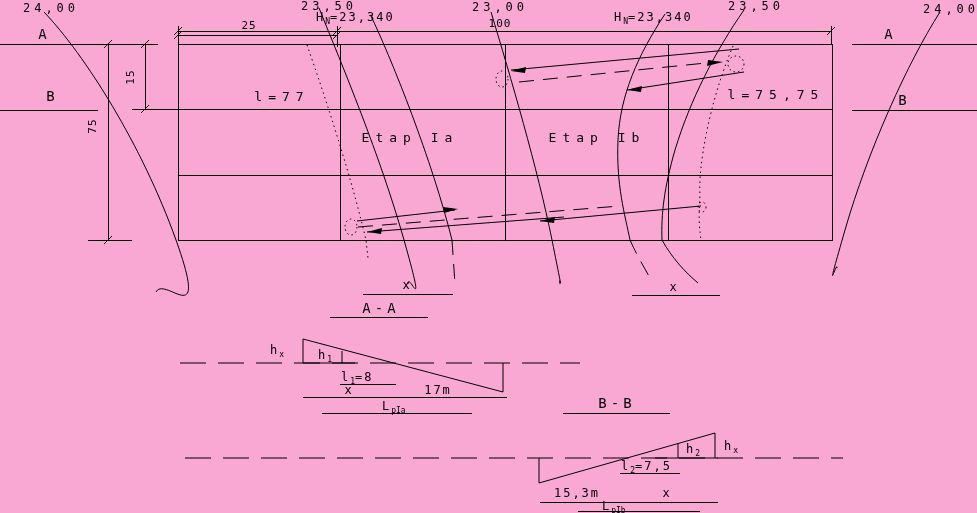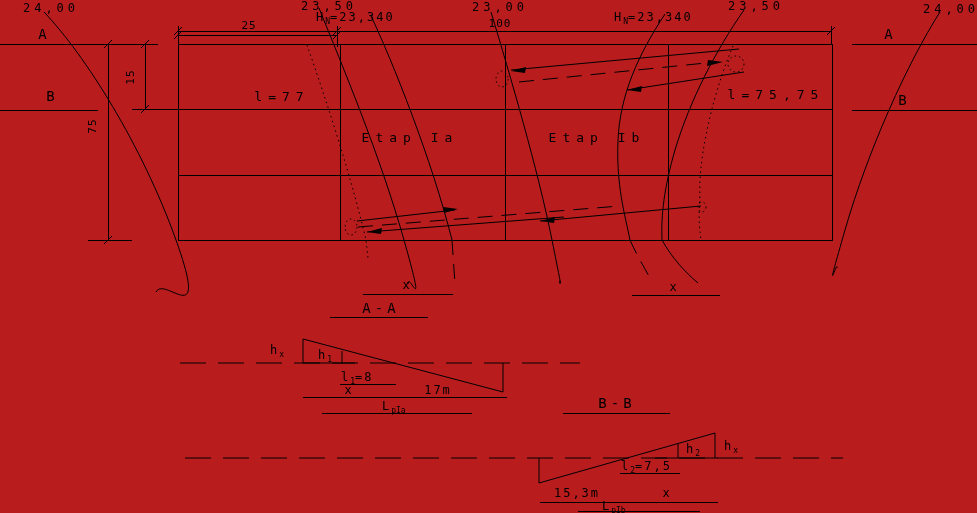--- a/index.html
+++ b/index.html
@@ -1,16 +1,16 @@
 <!DOCTYPE html>
 <html><head>
 <meta charset="utf-8">
 <style>
   html,body{margin:0;padding:0;background:#ffffff;}
-  .stage{position:relative;width:977px;height:513px;background:#b91c1c;overflow:hidden;}
+  .stage{position:relative;width:977px;height:513px;background:#f9a8d4;overflow:hidden;}
   svg{display:block;}
   text{font-family:"DejaVu Sans Mono","Liberation Mono",monospace;fill:#000;}
   .ln{stroke:#000;stroke-width:1;fill:none;}
   .crisp{shape-rendering:crispEdges;}
   .dash-center{stroke-dasharray:26,12;}
   .dash-arrow{stroke-dasharray:15,9;}
   .dot{stroke-dasharray:1.5,3.5;}
   .dotellipse{stroke-dasharray:1.5,3;}
   .arrowhead{fill:#000;stroke:none;}
   .lbl-contour{font-size:12px;letter-spacing:4px;}

